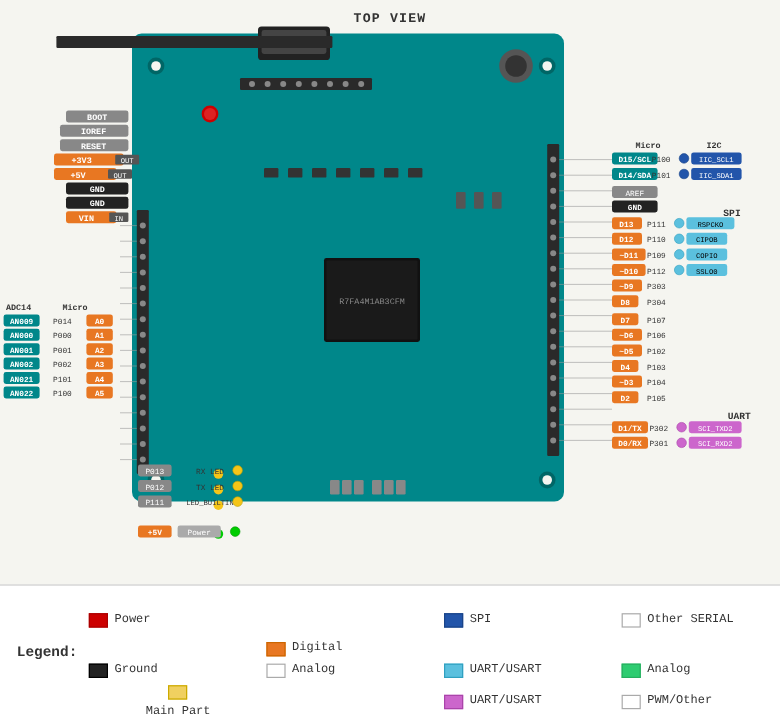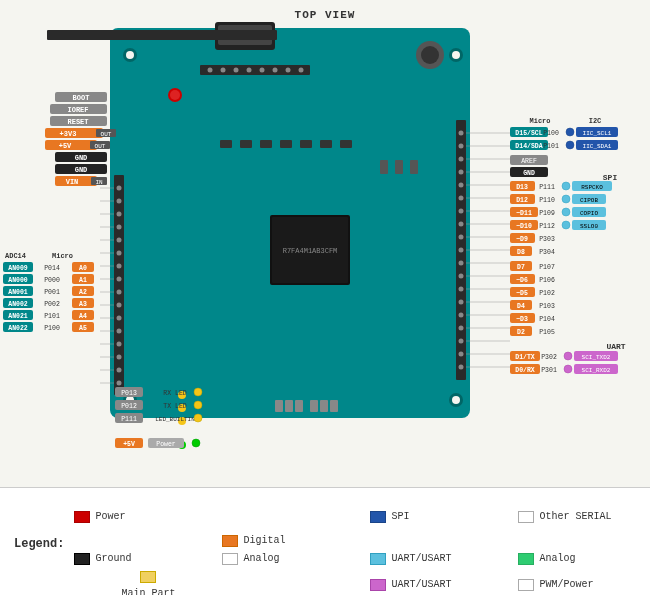--- a/index.html
+++ b/index.html
@@ -501,19 +501,19 @@
         <span>Main Part</span>
       </div>
       <div></div>
       <div class="legend-item" style="display:flex;align-items:center;gap:5px;font-family:'Courier New',monospace;font-size:10px;">
         <div style="width:16px;height:12px;background:#cc66cc;border:1px solid #aa44aa;flex-shrink:0;"></div>
 
         <span style="font-family:'Courier New',monospace;font-size:10px;">UART/USART</span>
       </div>
       <div class="legend-item" style="display:flex;align-items:center;gap:5px;font-family:'Courier New',monospace;font-size:10px;">
         <div style="width:16px;height:12px;background:#fff;border:1px solid #aaa;flex-shrink:0;"></div>
-        <span>PWM/Power</span>
+        <span>PWM/Other</span>
       </div>
     </div>
 
   </div>
 
 </div>
 
 </body></html>

